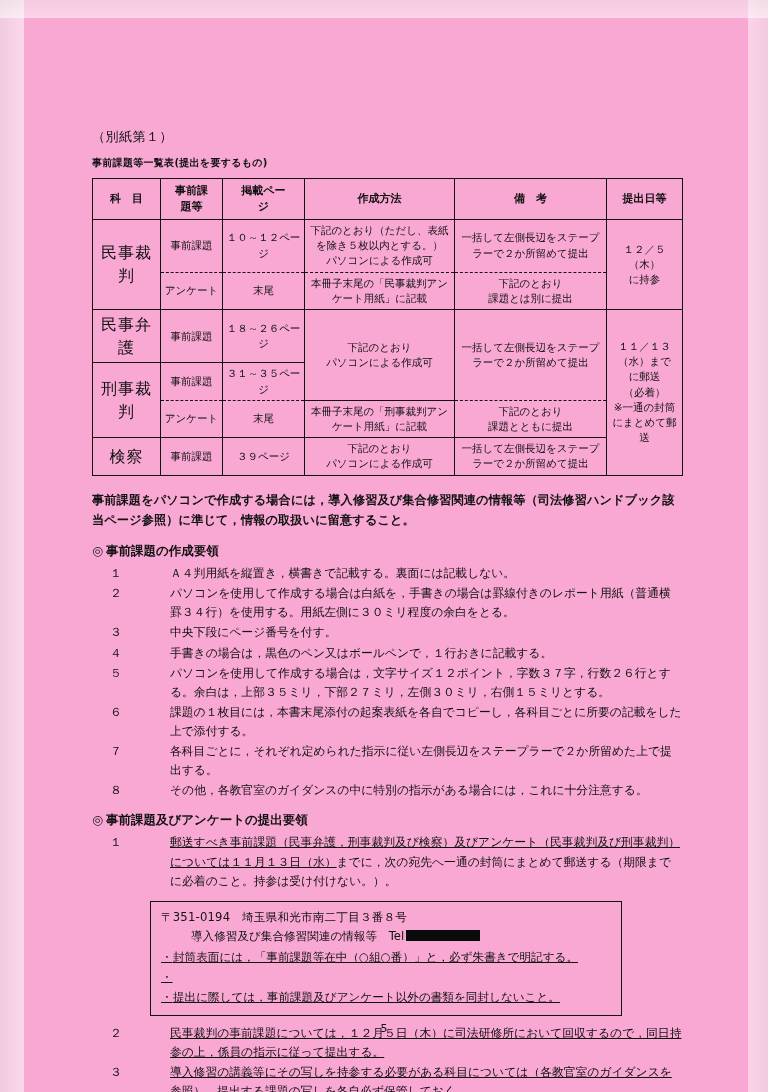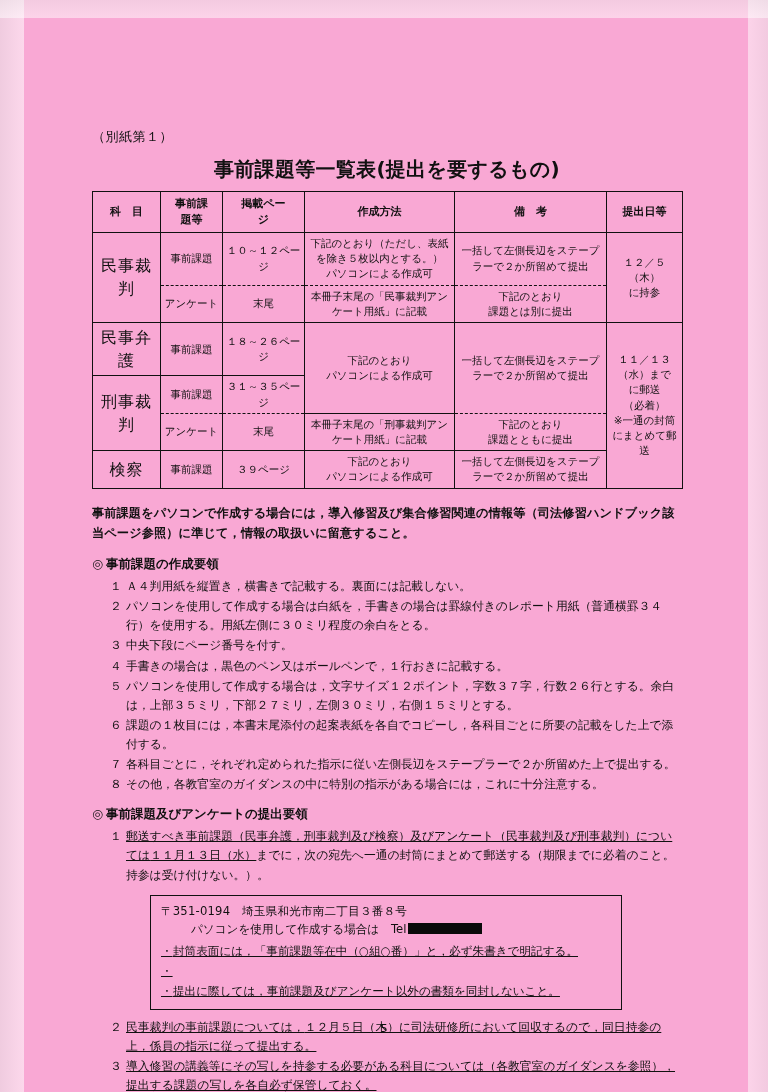--- a/index.html
+++ b/index.html
@@ -43,22 +43,22 @@
     left: 92px;
     top: 128px;
     width: 590px;
   }
   .bessi {
     font-size: 13px;
     letter-spacing: .5px;
     margin-bottom: 10px;
   }
   .doc-title {
-    text-align: center;
-    font-size: 20px;
+    text-align: left;
+    font-size: 10px;
     font-weight: bold;
     letter-spacing: .3px;
     margin: 0 0 8px 0;
   }
 
   
   table.main-table {
     border-collapse: collapse;
     width: 590px;
     table-layout: fixed;
@@ -119,20 +119,21 @@
     display: flex;
     margin-bottom: 1px;
   }
   ol.items > li .num {
     width: 20px;
     flex: 0 0 20px;
     text-align: center;
   }
   ol.items > li .txt {
     flex: 1 1 auto;
+    margin-left: 44px;
   }
   .u { text-decoration: underline; }
 
   
   .addr-box {
     border: 1.5px solid #111;
     margin: 10px 0 8px 58px;
     width: 452px;
     padding: 6px 8px 7px 10px;
     font-size: 11.6px;
@@ -307,21 +308,21 @@
       <ol class="items">
         <li>
           <span class="num">１</span>
           <span class="txt"><span class="u">郵送すべき事前課題（民事弁護，刑事裁判及び検察）及びアンケート（民事裁判及び刑事裁判）については</span><span class="u">１１月１３日（水）</span><span>までに，次の宛先へ一通の封筒にまとめて郵送する（期限までに必着のこと。持参は受け付けない。）。</span></span>
         </li>
       </ol>
 
       <div class="addr-box">
         <div class="addr-line1">〒351-0194　埼玉県和光市南二丁目３番８号</div>
         <div class="addr-line2">
-          <span>パソコンを使用して作成する場合は</span>
+          <span>導入修習及び集合修習関連の情報等</span>
           <span style="margin-left:8px;">Tel</span><span class="redact"></span>
         </div>
         <ul class="addr-notes">
           <li>
               <span class="dot">・</span>
               <span>封筒表面には，「事前課題等在中（○組○番）」と，必ず朱書きで明記する。</span>
             </li>
           <li>
               <span class="dot">・</span>
             </li>

